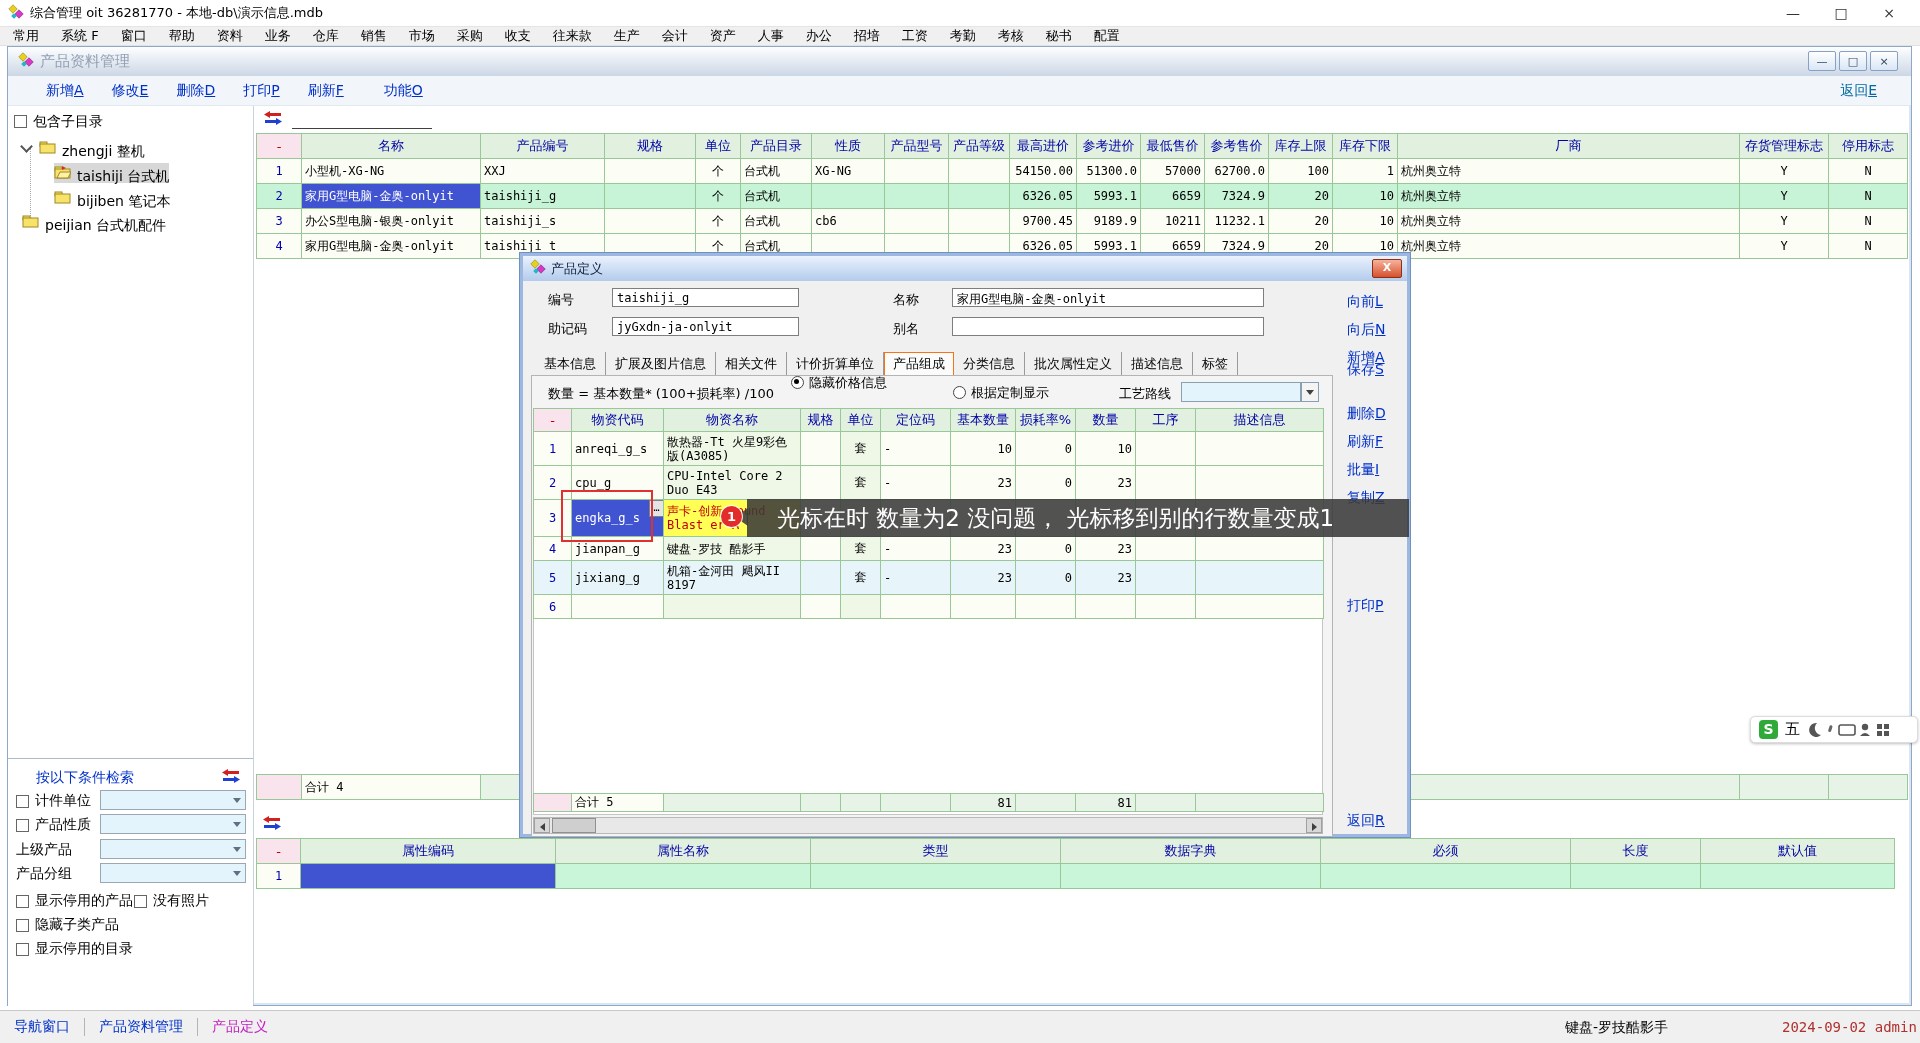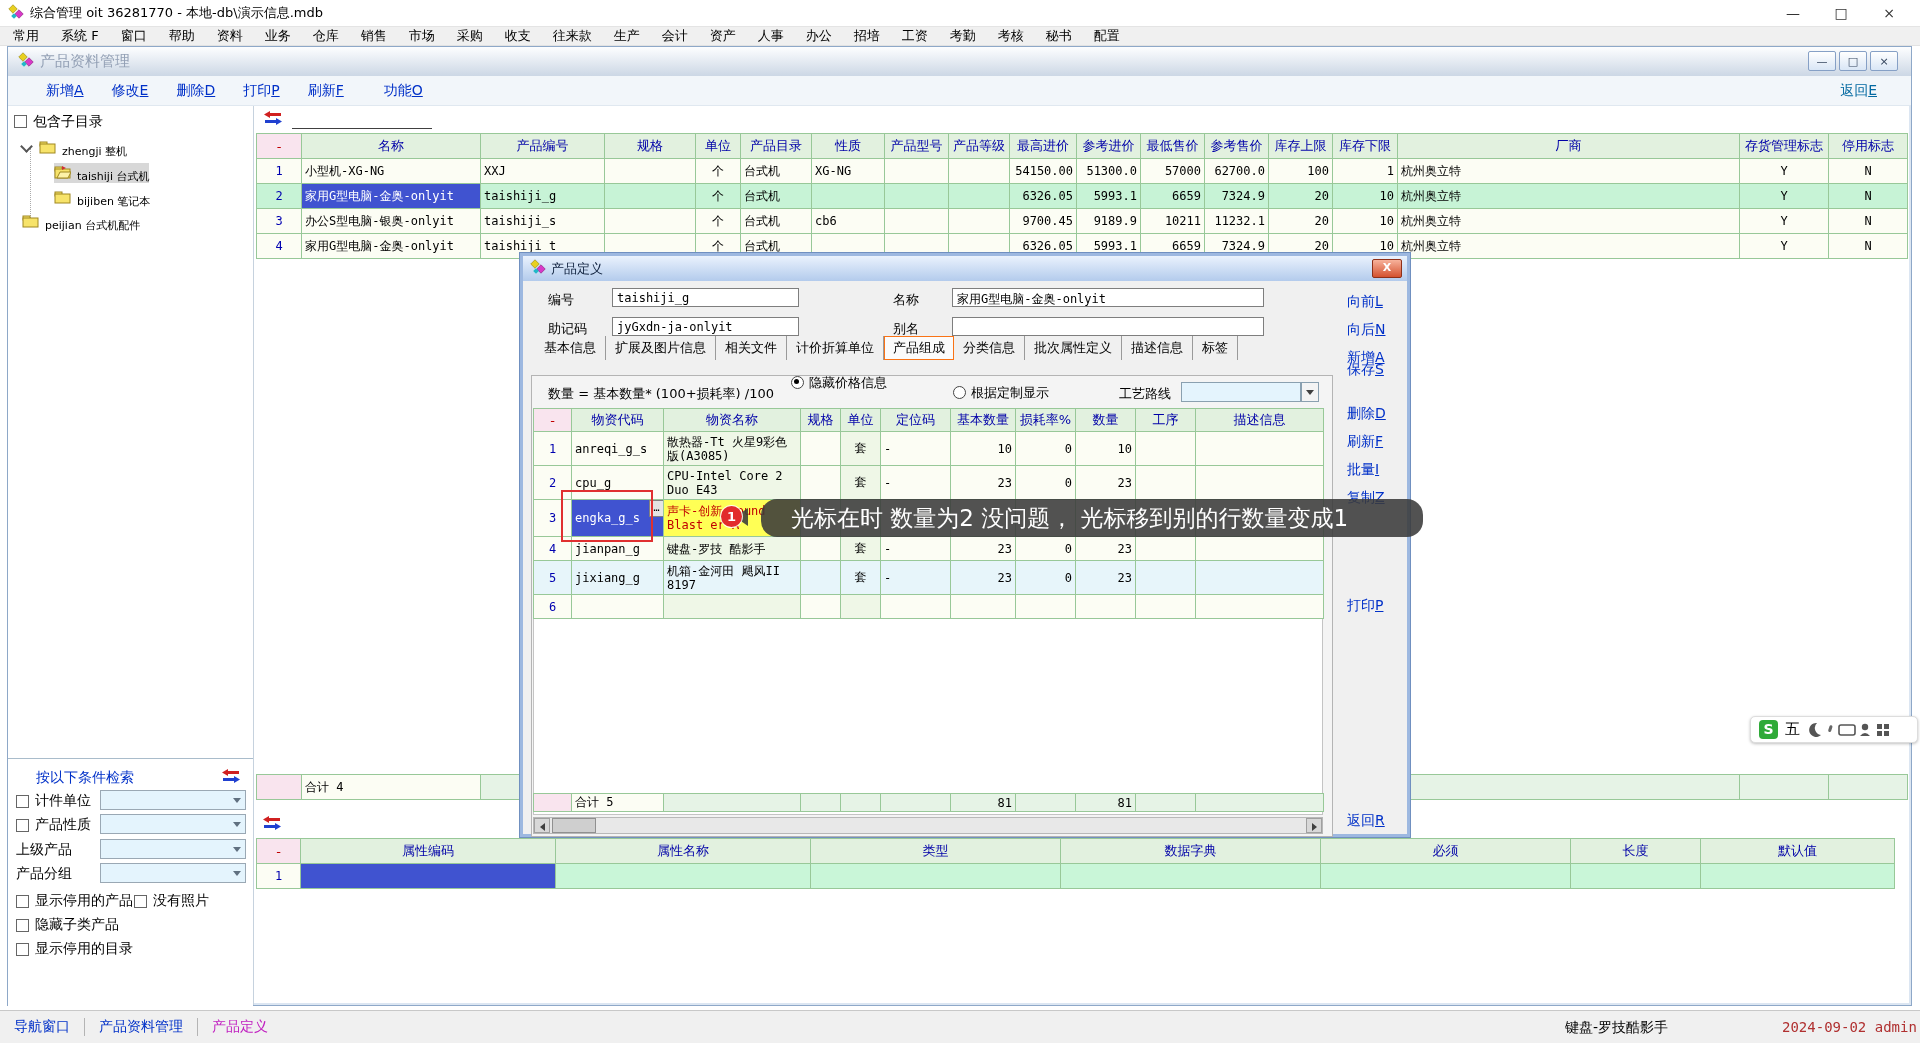--- a/index.html
+++ b/index.html
@@ -28,21 +28,21 @@
         border-radius:2px;color:#34455e;font-size:11px;display:flex;align-items:center;justify-content:center;
         margin-left:3px;}
   .toolbar{left:8px;top:76px;width:1903px;height:30px;background:#f2f6fa;border-bottom:1px solid #e0e8f0;
            box-sizing:border-box;display:flex;align-items:center;padding-left:38px;}
   .tlink{color:#0030c8;font-size:14px;margin-right:28px;white-space:nowrap;cursor:default;}
   .tlink-back{position:absolute;right:34px;color:#0369a1;font-size:14px;}
   
   .lpanel{left:8px;top:106px;width:246px;height:899px;background:#fff;border-right:1px solid #c6d2de;box-sizing:border-box;}
   .cb{width:13px;height:13px;border:1px solid #666;background:#fff;display:inline-block;
       vertical-align:-2px;margin-right:6px;box-sizing:border-box;}
-  .tree-label{font-size:11px;margin-top:7px;}
+  .tree-label{font-size:14px;margin-top:7px;}
   .tnode{position:absolute;display:flex;align-items:center;height:20px;white-space:nowrap;}
   .tnode.sel{background:#d8d8d8;}
   .chev{width:7px;height:7px;border-right:2px solid #555;border-bottom:2px solid #555;
         transform:rotate(45deg);display:inline-block;margin-right:8px;margin-top:-4px;}
   .guides{border-left:1px dotted #aaa;}
   
   .spanel{position:absolute;left:0px;top:652px;width:245px;height:247px;border-top:1px solid #a9bccb;background:#fff;}
   .stitle{position:absolute;left:28px;top:10px;color:#0030c8;font-size:14px;}
   .srow{position:absolute;display:flex;align-items:center;font-size:14px;}
   .combo{position:absolute;width:146px;height:20px;border:1px solid #9aa8b4;background:#e4f4fd;box-sizing:border-box;}
@@ -77,39 +77,39 @@
           border:3px solid #9db8e0;outline:1px solid #7090c0;box-sizing:border-box;}
   .dlg-title{height:25px;background:linear-gradient(#eaf2fd,#b3cbec);display:flex;align-items:center;
              padding-left:7px;font-size:13px;color:#0d1f3c;}
   .dlg-title .ttl{margin-left:5px;}
   .dlg-close{position:absolute;top:3px;right:5px;width:28px;height:17px;
              background:linear-gradient(#f7b29b,#d4512e);border:1px solid #8e3018;border-radius:2px;
              color:#fff;font-size:11px;font-weight:bold;text-align:center;line-height:15px;}
   .dlabel{position:absolute;font-size:13px;}
   .dinput{position:absolute;height:19px;border:1px solid #7e7e7e;background:#fff;box-sizing:border-box;
           font-family:"DejaVu Sans Mono",monospace;font-size:12px;padding:2px 4px;overflow:hidden;white-space:nowrap;}
-  .dtabs{position:absolute;left:12px;top:80px;display:flex;align-items:flex-end;}
+  .dtabs{position:absolute;left:12px;top:96px;display:flex;align-items:flex-end;}
   .dtab{padding:3px 9px;font-size:13px;border-right:1px solid #9a9a9a;white-space:nowrap;}
   .dtab.active{border:1px solid #f97316;background:#fbfbfb;padding:2px 8px;}
   .dbox{position:absolute;left:8px;top:119px;width:802px;height:462px;border:1px solid #b4b4b4;
         background:#f4f4f4;box-sizing:border-box;}
   .bom-view{position:absolute;left:10px;top:152px;width:790px;height:407px;background:#fff;
             border:1px solid #c4c4c4;box-sizing:border-box;}
   .rd{width:13px;height:13px;border:1px solid #444;border-radius:50%;display:inline-block;background:#fff;
       margin-right:5px;vertical-align:-2px;position:relative;box-sizing:border-box;}
   .rd.on::after{content:"";position:absolute;left:2px;top:2px;width:5px;height:5px;border-radius:50%;background:#000;}
   .side-link{position:absolute;left:824px;color:#0030c8;font-size:14px;white-space:nowrap;}
   .sbar{position:absolute;left:10px;top:561px;width:790px;height:17px;background:#e8e8e8;
         border:1px solid #b8b8b8;box-sizing:border-box;}
   .sbar .btn{position:absolute;top:0;width:16px;height:15px;background:#d8d8d8;border:1px solid #a0a0a0;box-sizing:border-box;}
   .sbar .thumb{position:absolute;left:18px;top:0;width:44px;height:15px;background:#cfcfcf;border:1px solid #909090;box-sizing:border-box;}
   .tri{width:0;height:0;position:absolute;top:4px;}
   
-  .tooltip{position:absolute;left:238px;top:243px;width:662px;height:38px;background:rgba(58,58,58,0.88);
-           border-radius:16px;color:#fff;font-size:23px;line-height:38px;padding-left:30px;box-sizing:border-box;
+  .tooltip{position:absolute;left:224px;top:243px;width:662px;height:38px;background:rgba(58,58,58,0.88);
+           border-radius:0;color:#fff;font-size:23px;line-height:38px;padding-left:30px;box-sizing:border-box;
            white-space:nowrap;z-index:60;overflow:hidden;}
   .tip-ptr{position:absolute;left:212px;top:252px;width:0;height:0;border-top:9px solid transparent;
            border-bottom:9px solid transparent;border-right:13px solid rgba(58,58,58,0.88);z-index:60;}
   .badge{position:absolute;left:198px;top:250px;width:21px;height:21px;border-radius:50%;background:#e22c2c;
          color:#fff;font-size:13px;font-weight:bold;text-align:center;line-height:21px;z-index:61;
          box-shadow:0 0 0 1px rgba(255,255,255,.85);}
   .redrect{position:absolute;left:38px;top:234px;width:88px;height:48px;border:2px solid #e03030;z-index:62;}
   
   .statusbar{left:0;top:1010px;width:1920px;height:33px;background:#f0f0f0;border-top:1px solid #c8c8c8;
              display:flex;align-items:center;font-size:14px;box-sizing:border-box;padding-left:12px;}

